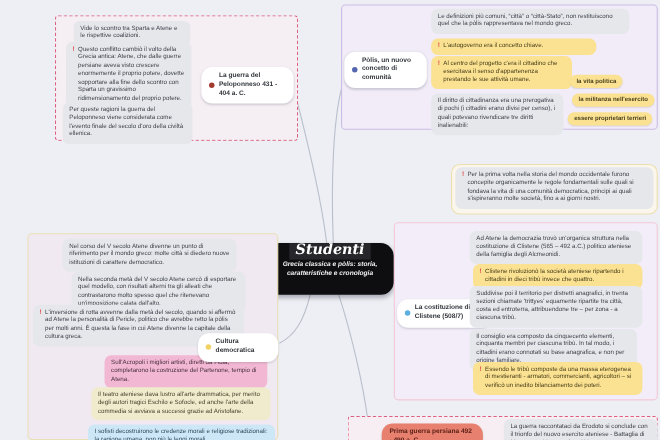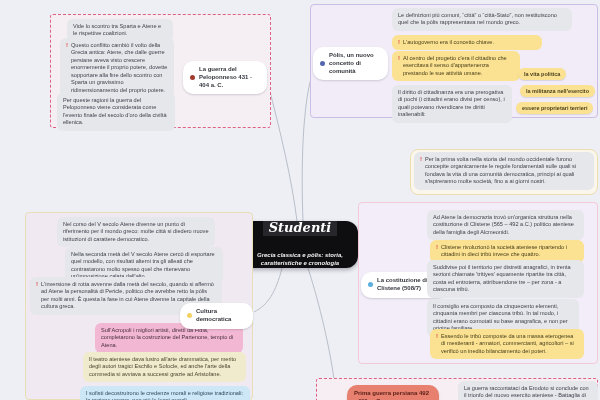--- a/index.html
+++ b/index.html
@@ -28,21 +28,21 @@
   .pill { position:absolute; background:#ffffff; border-radius:10px; padding:5px 7px;
           display:flex; gap:4px; align-items:center; font-size:6px; font-weight:bold; color:#33363b;
           box-shadow:0 1px 2px rgba(40,40,60,.18); line-height:1.3; }
   .dot { width:5px; height:5px; border-radius:50%; flex:0 0 auto; }
 
   .tag { position:absolute; background:#fbe292; color:#4a3f1d; border-radius:7px;
          padding:3px 6px; font-size:5.5px; font-weight:bold; box-shadow:0 1px 1px rgba(40,40,60,.12); }
 
   #central { position:absolute; left:242px; top:221px; width:116px; height:47px;
              background:#0e0e11; border-radius:12px; color:#fff; display:flex; flex-direction:column;
-             align-items:center; justify-content:space-between; gap:2px; box-shadow:0 2px 4px rgba(20,20,40,.3); }
+             align-items:center; justify-content:flex-start; gap:2px; box-shadow:0 2px 4px rgba(20,20,40,.3); }
   #central .logo { font-family:"DejaVu Serif", serif; font-style:italic; font-weight:bold;
                    font-size:13px; background:#26262b; padding:0 6px; line-height:1.15; }
   #central .sub { font-size:6px; font-weight:bold; font-style:italic; text-align:center;
                   line-height:1.3; padding:0 6px; color:#f2f2f2; }
 
   .salmon { background:#e8806f; color:#5c2018; box-shadow:0 1px 2px rgba(40,40,60,.18); }
 </style>
 </head>
 <body>
 

